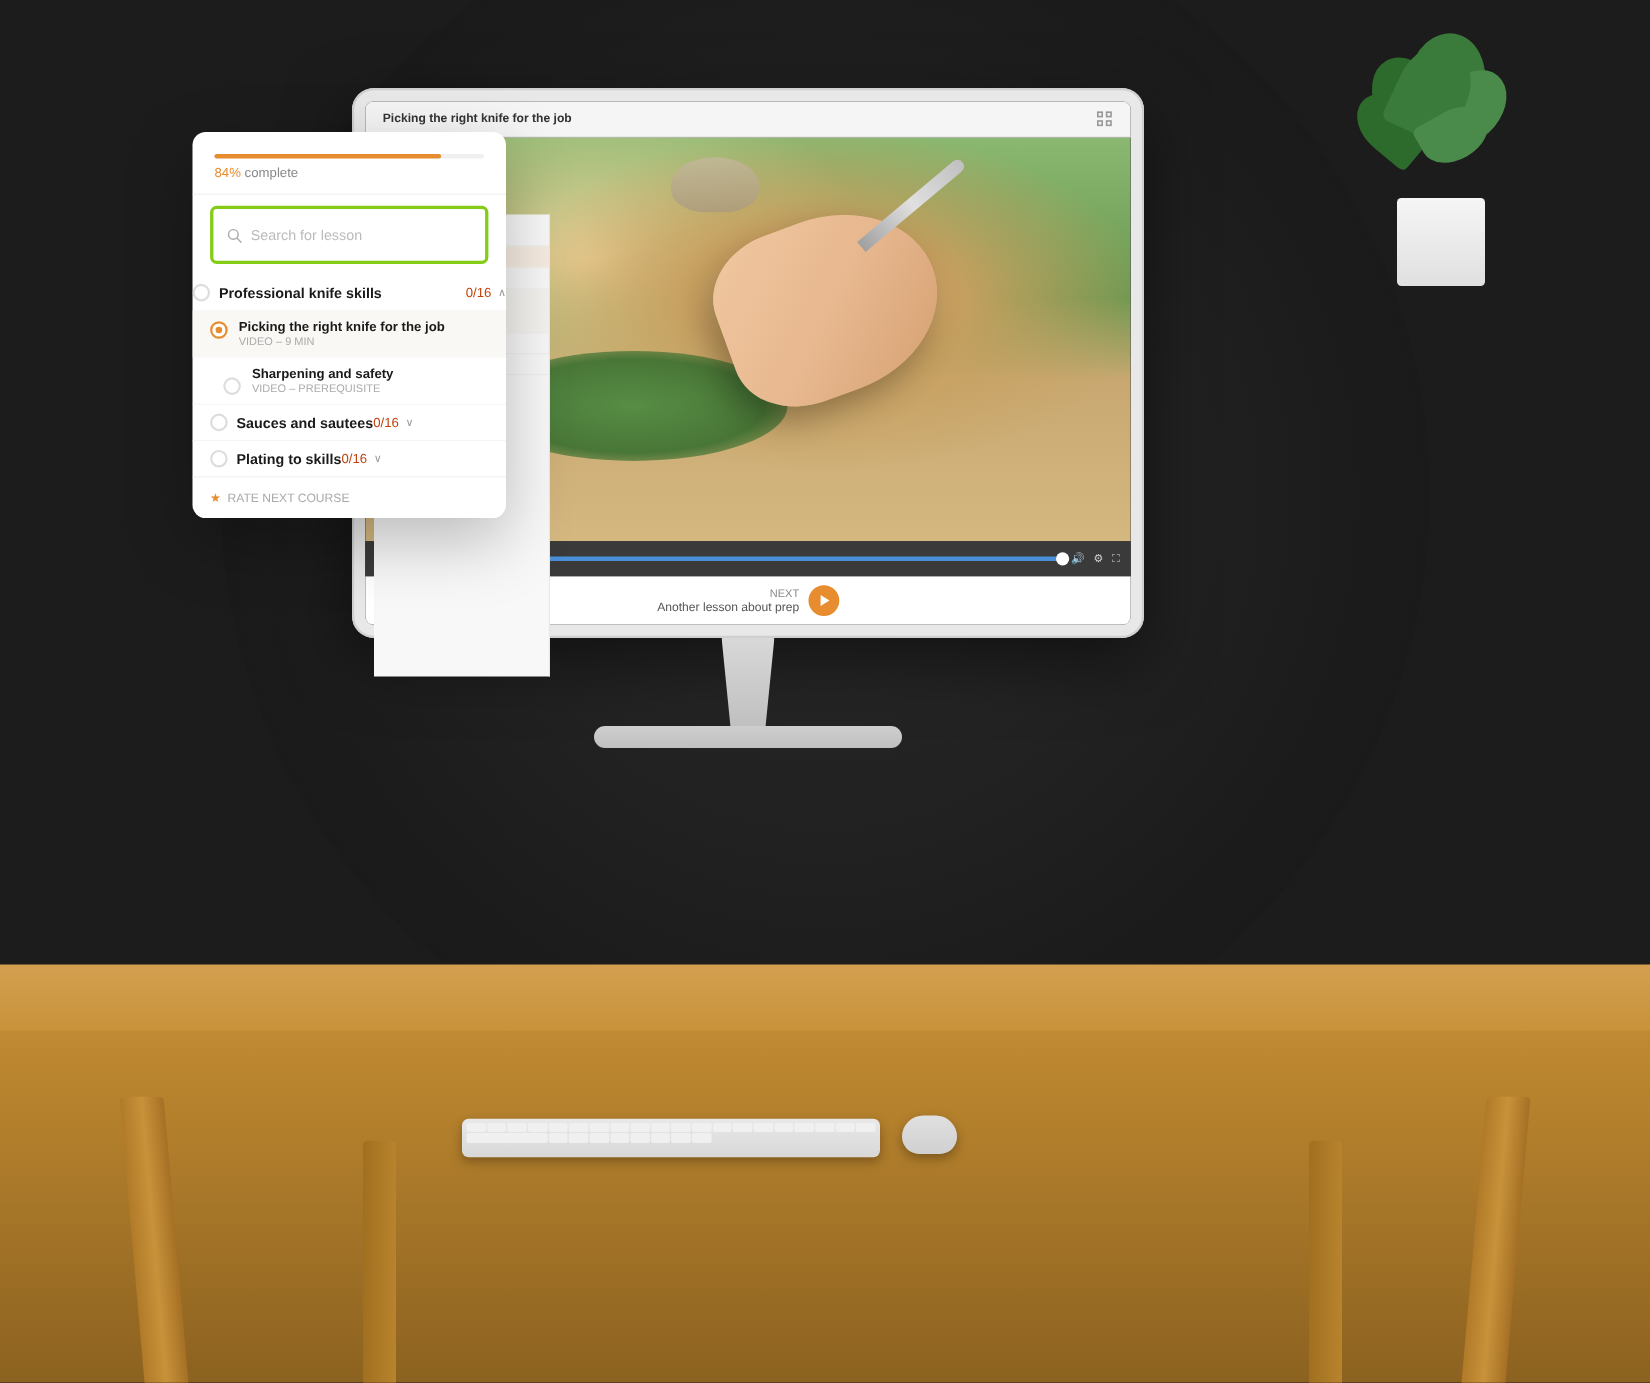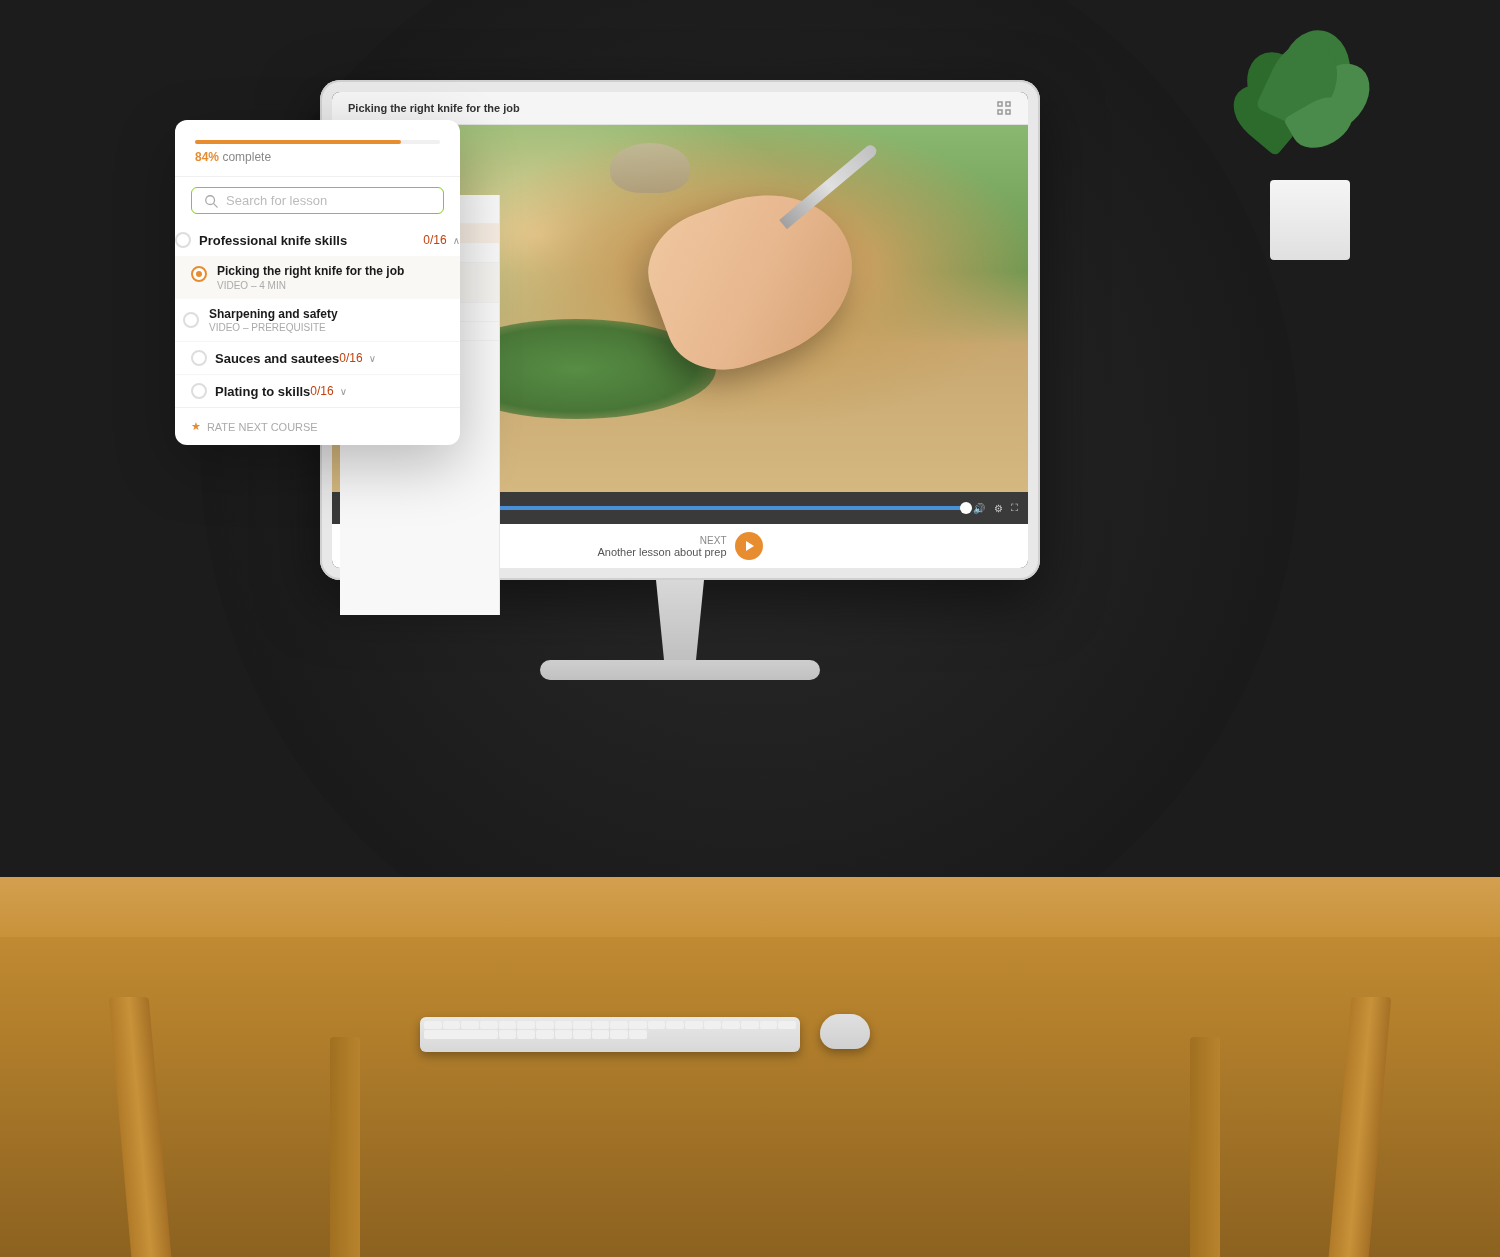--- a/index.html
+++ b/index.html
@@ -252,31 +252,31 @@
       width: 84%;
     }
 
     .progress-text {
       font-size: 12px;
       color: #888;
     }
 
     .progress-pct {
       color: #e88c30;
-      font-weight: 700;
+      font-weight: 400;
     }
 
     
     .search-box {
       margin: 10px 16px;
       display: flex;
       align-items: center;
-      border: 1px solid #84cc16;
+      border: 3px solid #84cc16;
       border-radius: 6px;
-      padding: 5px 12px;
+      padding: 16px 12px;
       gap: 8px;
     }
 
     .search-icon-svg {
       width: 14px;
       height: 14px;
       color: #aaa;
       flex-shrink: 0;
     }
 
@@ -367,23 +367,23 @@
     }
 
     .lesson-meta {
       font-size: 10px;
       color: #aaa;
       margin-top: 2px;
     }
 
     
     .lesson-prereq {
-      padding: 8px 8px;
-      display: flex;
-      align-items: center;
+      padding: 8px 28px;
+      display: flex;
+      align-items: flex-end;
       gap: 10px;
     }
 
     .lesson-prereq-title {
       font-size: 12px;
       font-weight: 600;
       color: #1a1a1a;
     }
 
     .lesson-prereq-meta {
@@ -794,21 +794,21 @@
     <div style="display:flex;align-items:center;gap:6px;">
       <span class="module-count">0/16</span>
       <span class="chevron-icon">∧</span>
     </div>
   </div>
 
   <div class="lesson-active">
     <div class="lesson-circle-orange"></div>
     <div class="lesson-info">
       <div class="lesson-title">Picking the right knife for the job</div>
-      <div class="lesson-meta">VIDEO – 4 MIN</div>
+      <div class="lesson-meta">VIDEO – 9 MIN</div>
     </div>
   </div>
 
   <div class="lesson-prereq">
     <div class="module-circle"></div>
     <div>
       <div class="lesson-prereq-title">Sharpening and safety</div>
       <div class="lesson-prereq-meta">VIDEO – PREREQUISITE</div>
     </div>
   </div>

